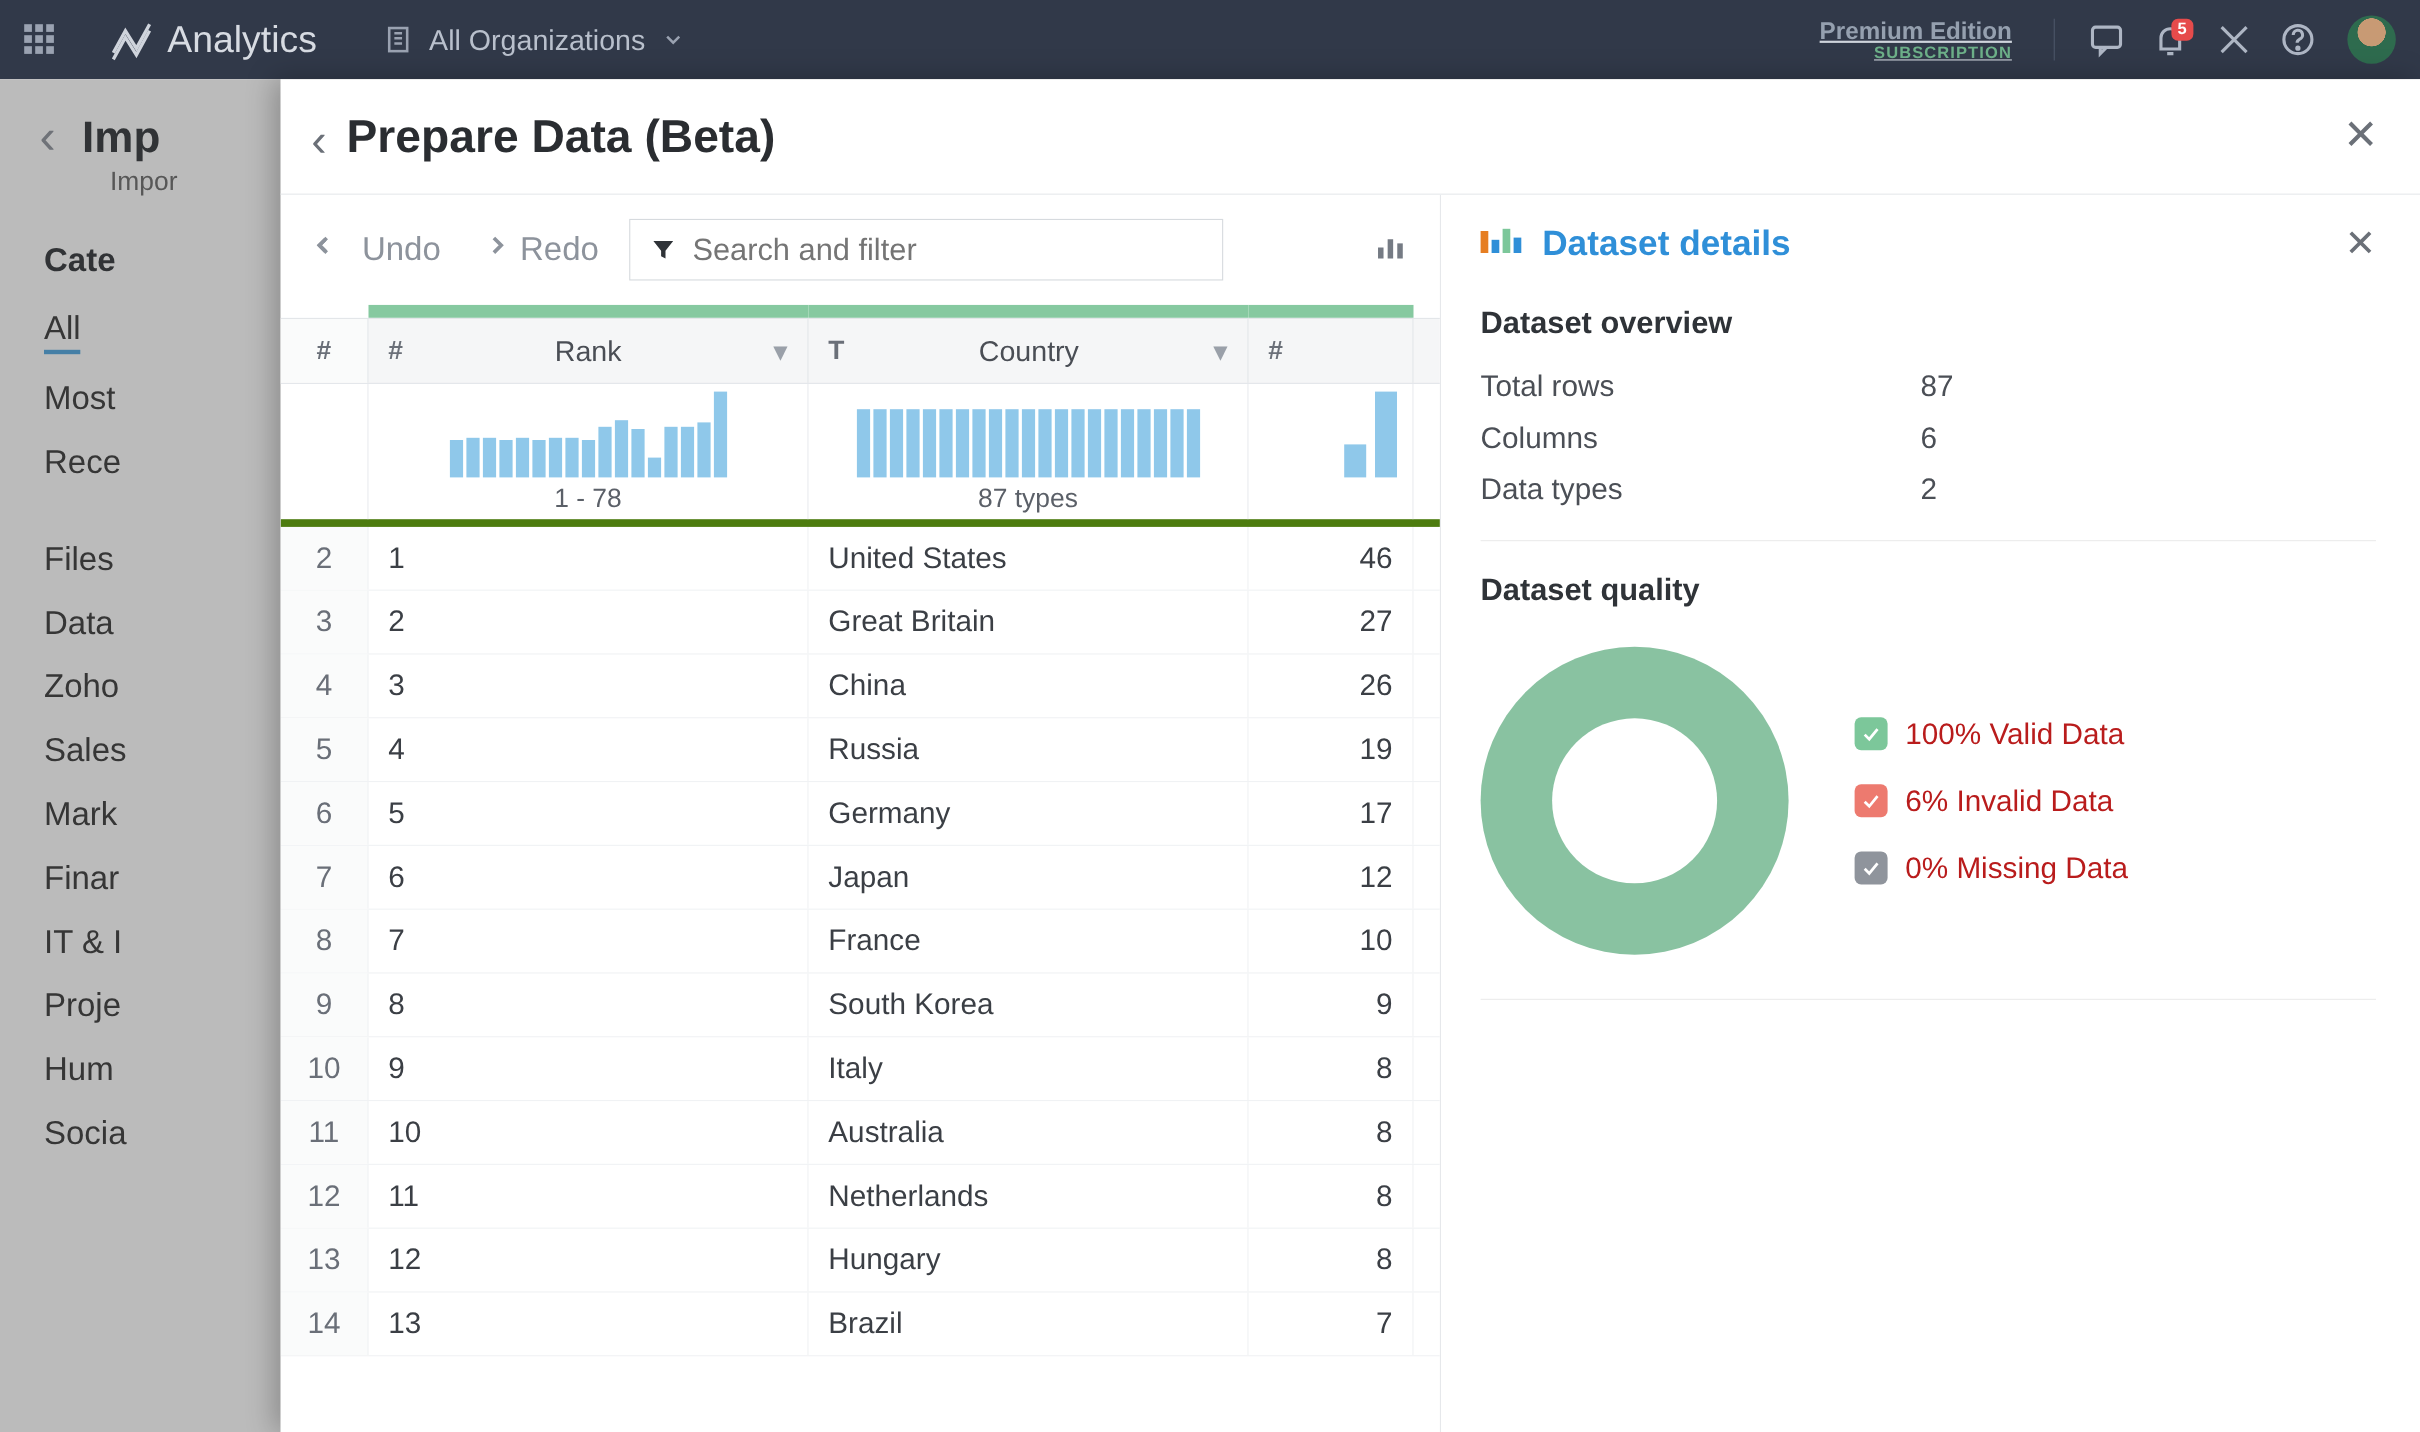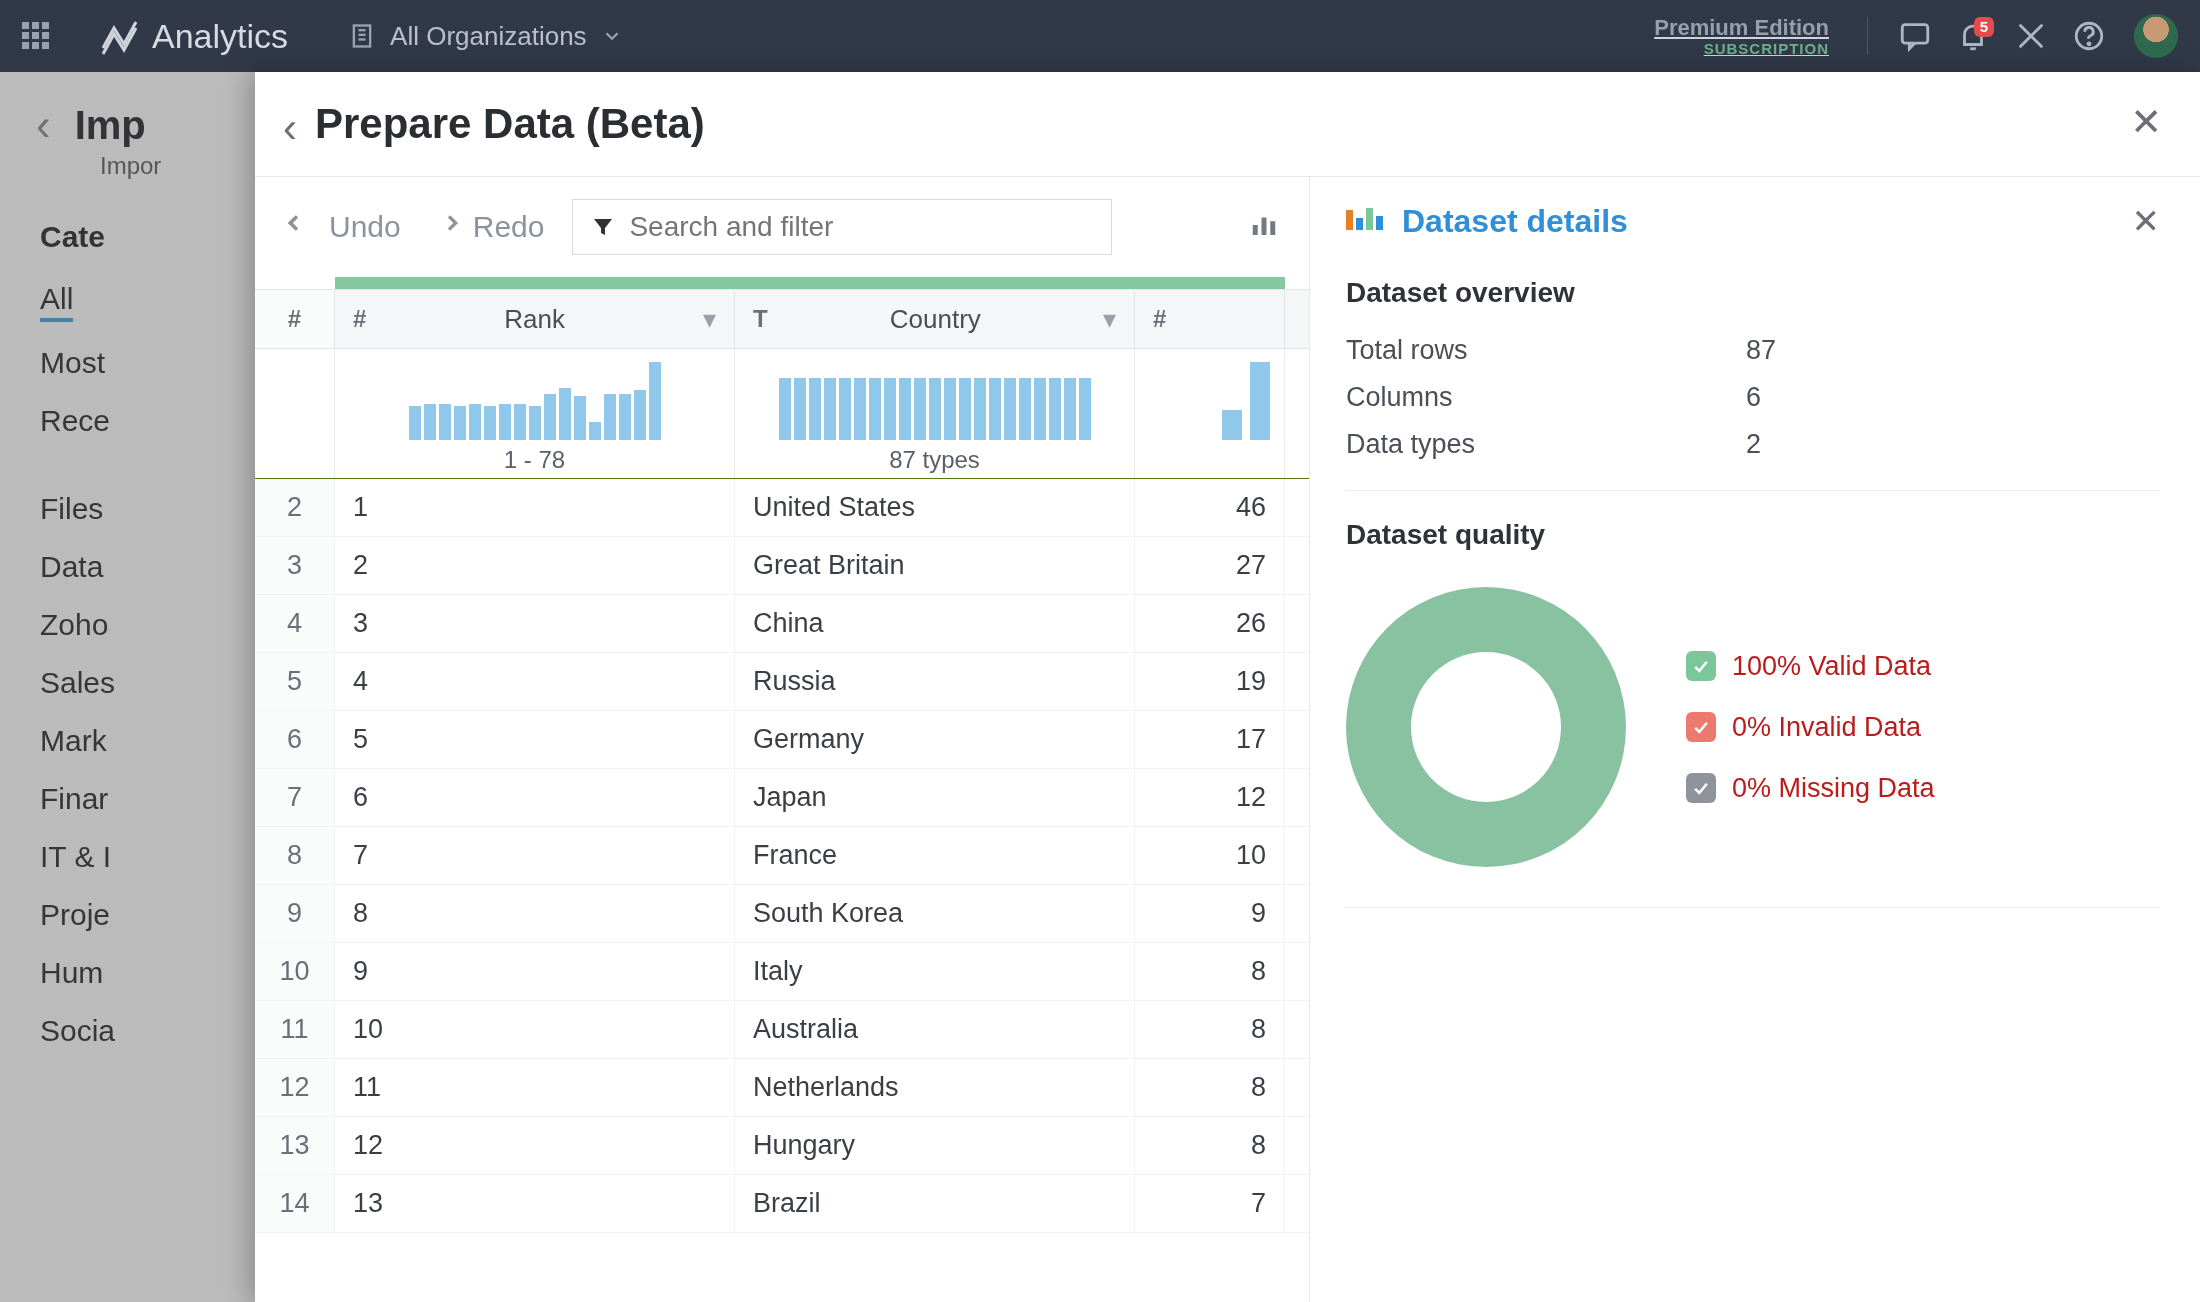--- a/index.html
+++ b/index.html
@@ -66,21 +66,21 @@
   .col-rank  { flex:0 0 400px;}
   .col-country{flex:0 0 400px;}
   .col-val   { flex:0 0 150px;}
 
   .head-row{ display:flex; background:#f5f6f7; border-top:1px solid #e3e6e9; border-bottom:1px solid #e3e6e9; height:60px; align-items:center; color:#4a4e55; font-size:26px;}
   .head-cell{ display:flex; align-items:center; gap:12px; padding:0 18px; border-right:1px solid #e3e6e9; height:100%;}
   .head-cell.center{ justify-content:center;}
   .type-ico{ font-weight:700; color:#6a6f78; font-size:24px;}
   .caret{ margin-left:auto; color:#9aa0a9;}
 
-  .hist-row{ display:flex; height:130px; border-bottom:1px solid #4d7c0f;}
+  .hist-row{ display:flex; height:130px; border-bottom:7px solid #4d7c0f;}
   .hist-cell{ border-right:1px solid #e9ecef; display:flex; flex-direction:column; align-items:center; justify-content:flex-end; padding:6px 14px 4px 14px;}
   .bars{ display:flex; align-items:flex-end; gap:3px; height:80px; width:100%; justify-content:center;}
   .bar{ width:12px; background:#8fc8ea;}
   .hist-label{ font-size:24px; color:#5b6068; margin-top:6px;}
 
   .rows{ overflow-y:auto; flex:1;}
   .drow{ display:flex; height:58px; align-items:center; font-size:27px; color:#3b3f45; border-bottom:1px solid #f0f2f4;}
   .dcell{ padding:0 18px; border-right:1px solid #f0f2f4; height:100%; display:flex; align-items:center;}
   .dcell.num{ justify-content:flex-start;}
   .dcell.right{ justify-content:flex-end;}
@@ -463,21 +463,21 @@
                 </svg>
               </span>
             <span>100% Valid Data</span>
           </div>
           <div class="lg">
             <span class="chip red">
                 <svg viewBox="0 0 24 24">
                   <polyline points="5,13 10,18 19,7"></polyline>
                 </svg>
               </span>
-            <span>0% Invalid Data</span>
+            <span>6% Invalid Data</span>
           </div>
           <div class="lg">
             <span class="chip grey">
                 <svg viewBox="0 0 24 24">
                   <polyline points="5,13 10,18 19,7"></polyline>
                 </svg>
               </span>
             <span>0% Missing Data</span>
           </div>
         </div>

